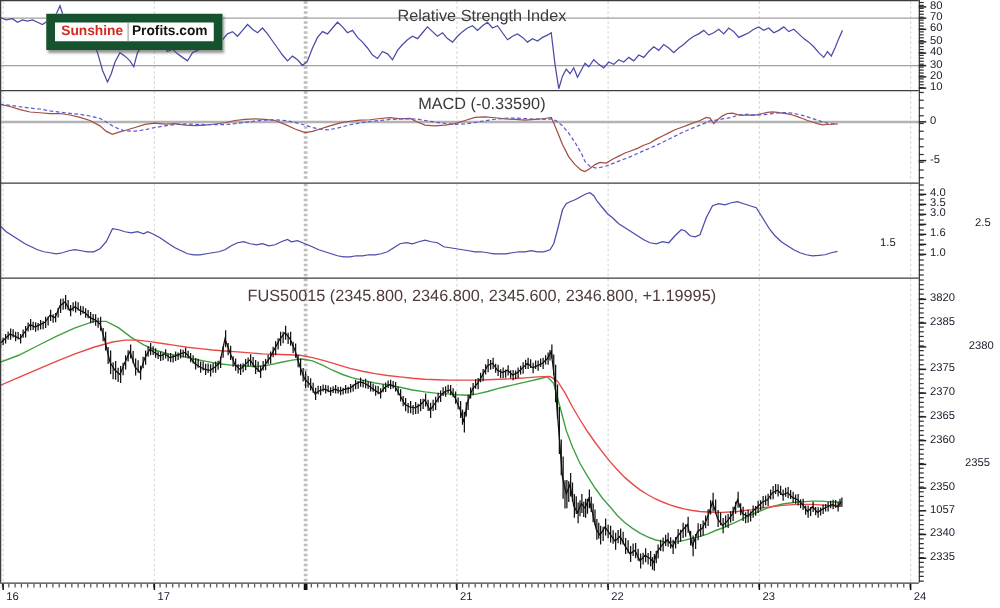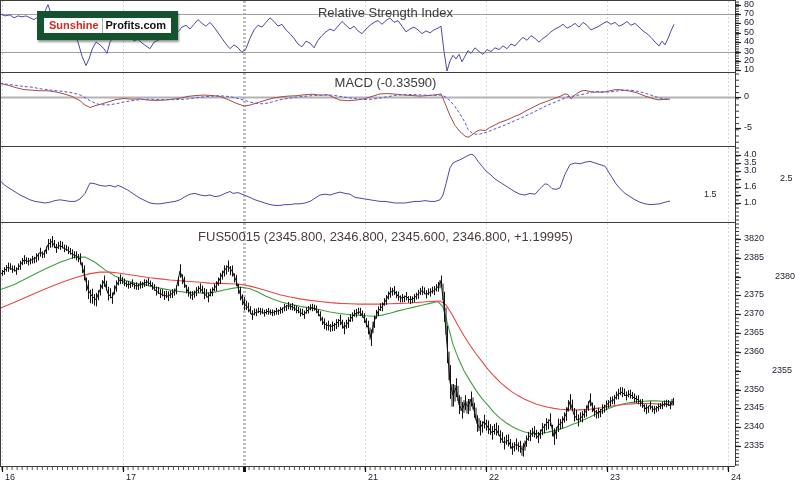--- a/index.html
+++ b/index.html
@@ -405,21 +405,21 @@
       <div class="axis-label" style="left: 744px; top: 198px;">1.0</div>
       <div class="axis-label" style="left: 744px; top: 234px;">3820</div>
       <div class="axis-label" style="left: 744px; top: 253px;">2385</div>
       <div class="axis-label" style="left: 744px; top: 272px; margin-left: 31px;">2380</div>
       <div class="axis-label" style="left: 744px; top: 290px;">2375</div>
       <div class="axis-label" style="left: 744px; top: 309px;">2370</div>
       <div class="axis-label" style="left: 744px; top: 328px;">2365</div>
       <div class="axis-label" style="left: 744px; top: 347px; text-align: center;">2360</div>
       <div class="axis-label" style="left: 772px; top: 366px;">2355</div>
       <div class="axis-label" style="left: 744px; top: 385px;">2350</div>
-      <div class="axis-label" style="left: 744px; top: 403px;">2345</div>
+      <div class="axis-label" style="left: 744px; top: 403px;">1057</div>
       <div class="axis-label" style="left: 744px; top: 422px;">2340</div>
       <div class="axis-label" style="left: 744px; top: 441px;">2335</div>
       <div class="axis-label" style="left: 5px; top: 473px;">16</div>
       <div class="axis-label" style="left: 126px; top: 473px;">17</div>
       <div class="axis-label" style="left: 247px; top: 486px;">19</div>
       <div class="axis-label" style="left: 368px; top: 473px;">21</div>
       <div class="axis-label" style="left: 489px; top: 473px;">22</div>
       <div class="axis-label" style="left: 610px; top: 473px;">23</div>
       <div class="axis-label" style="left: 731px; top: 473px;">24</div>
     </div>

